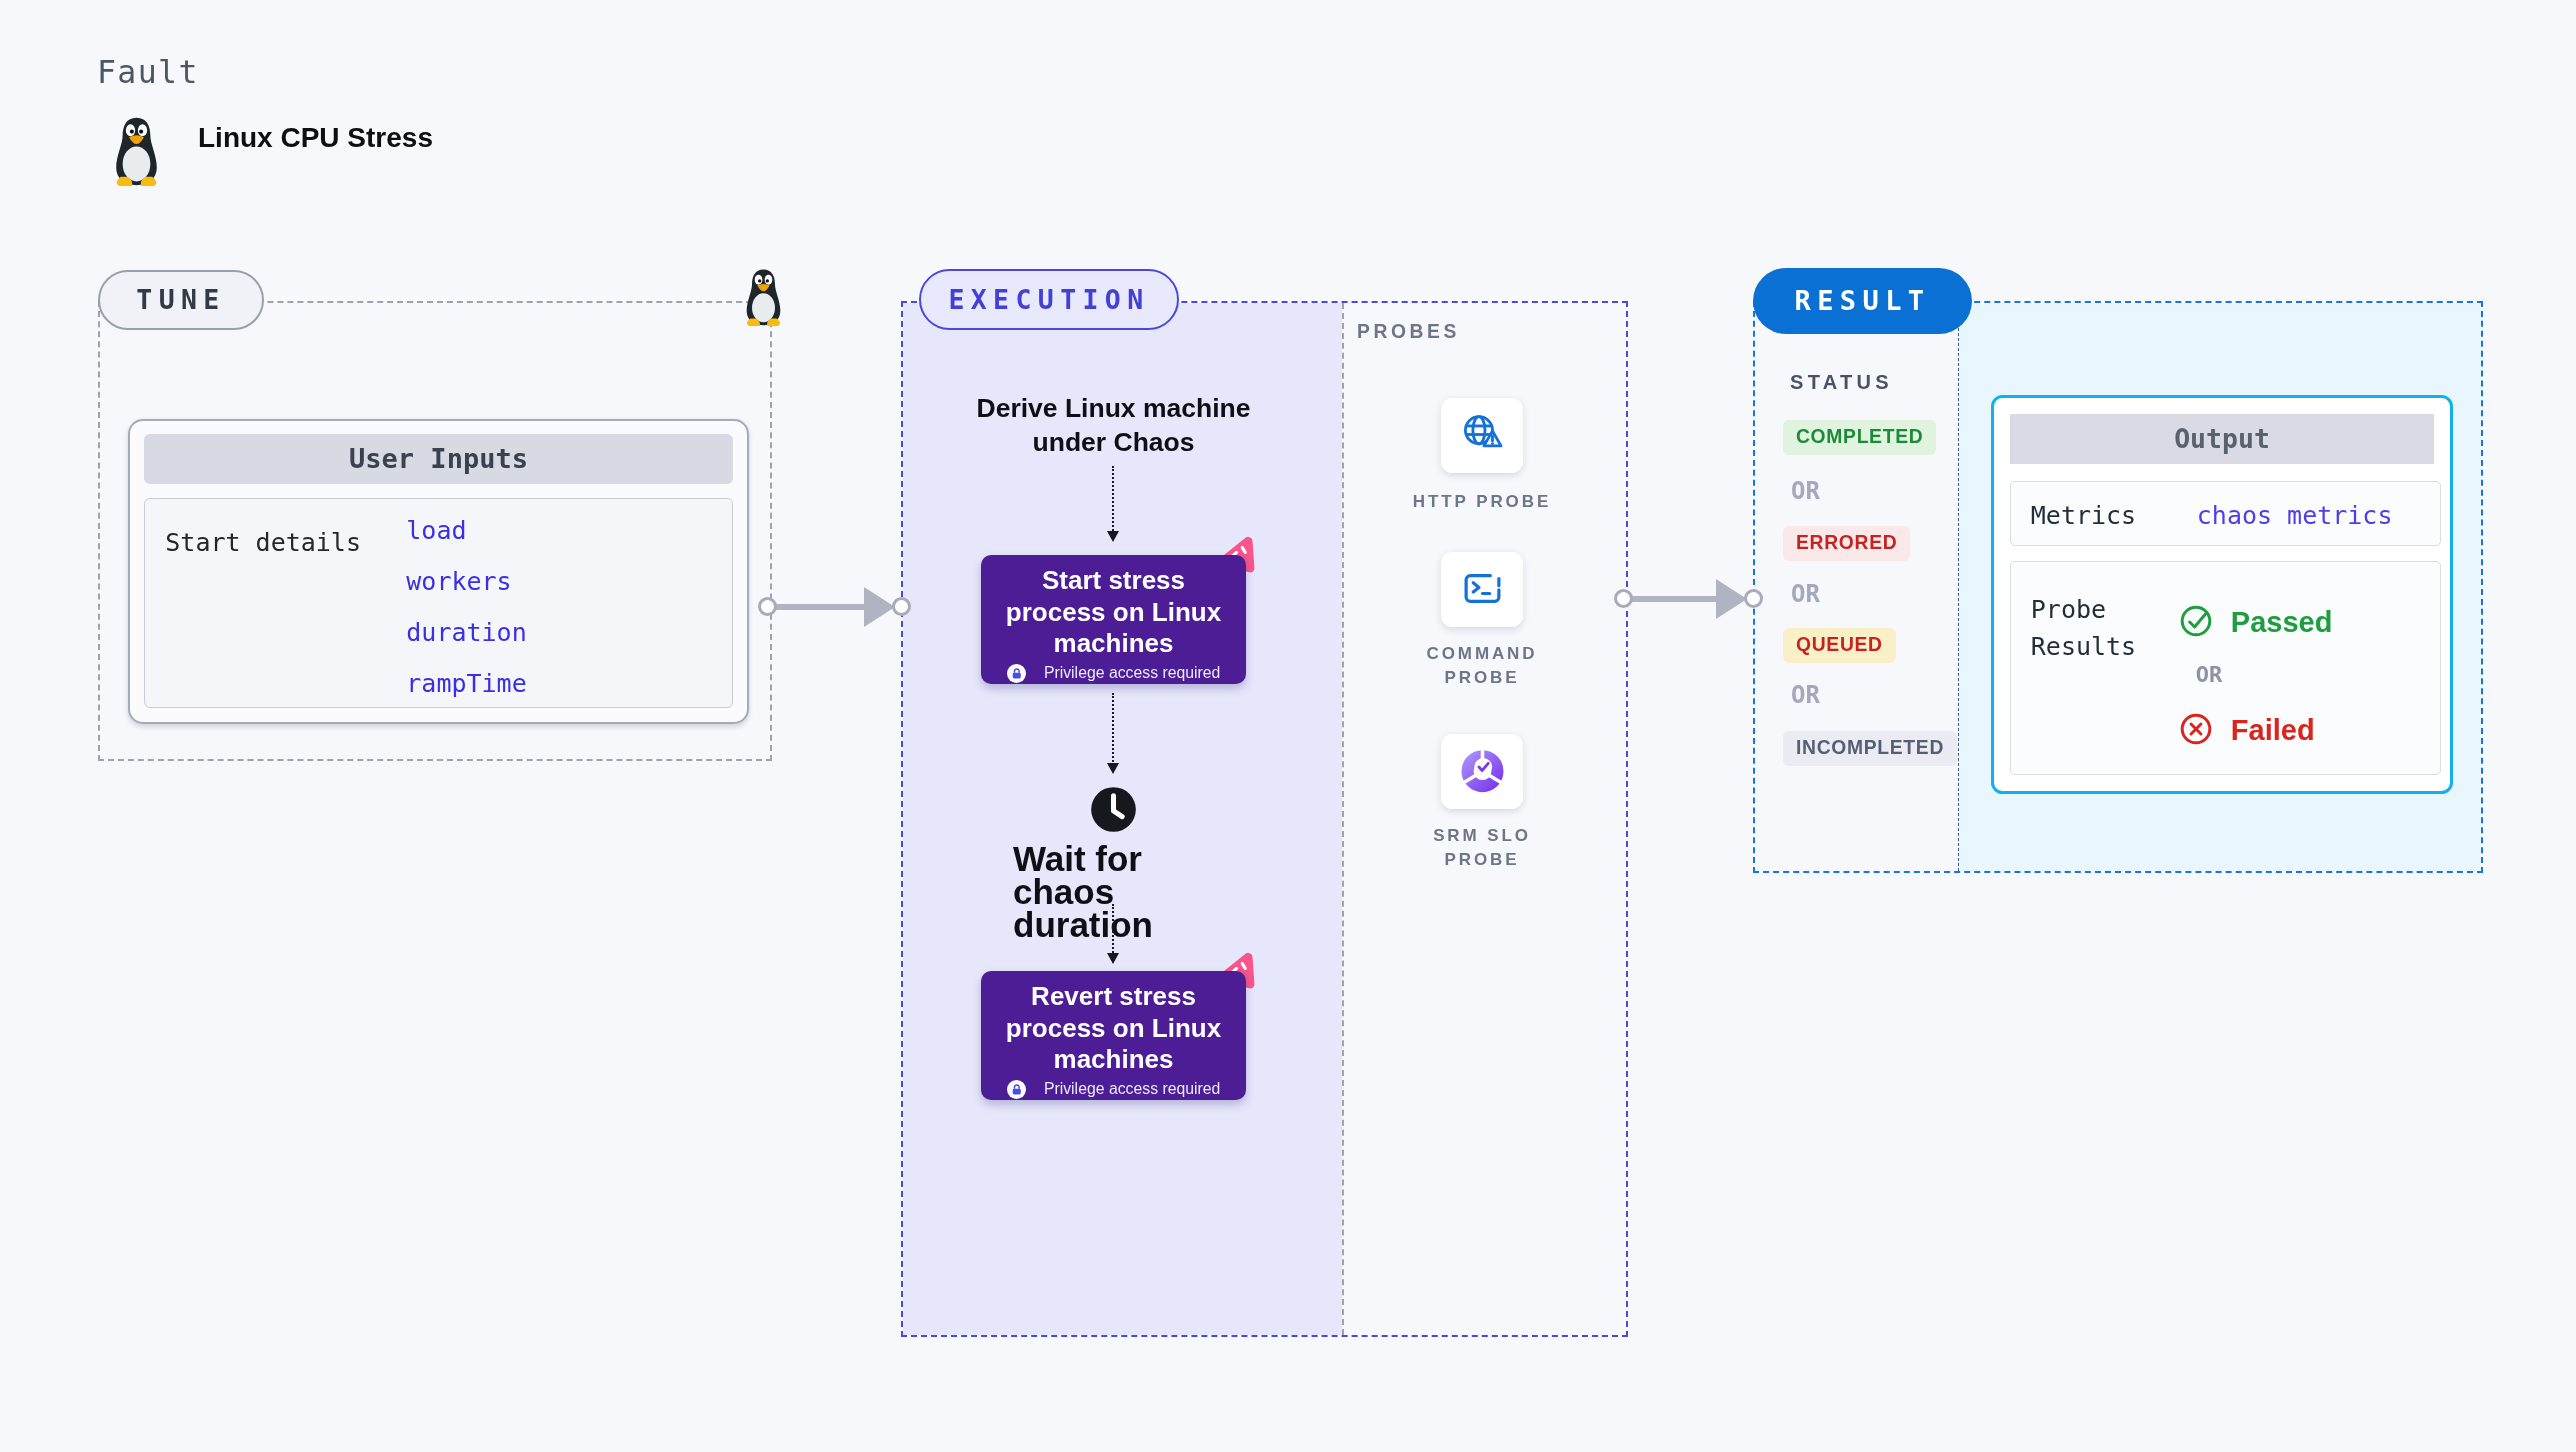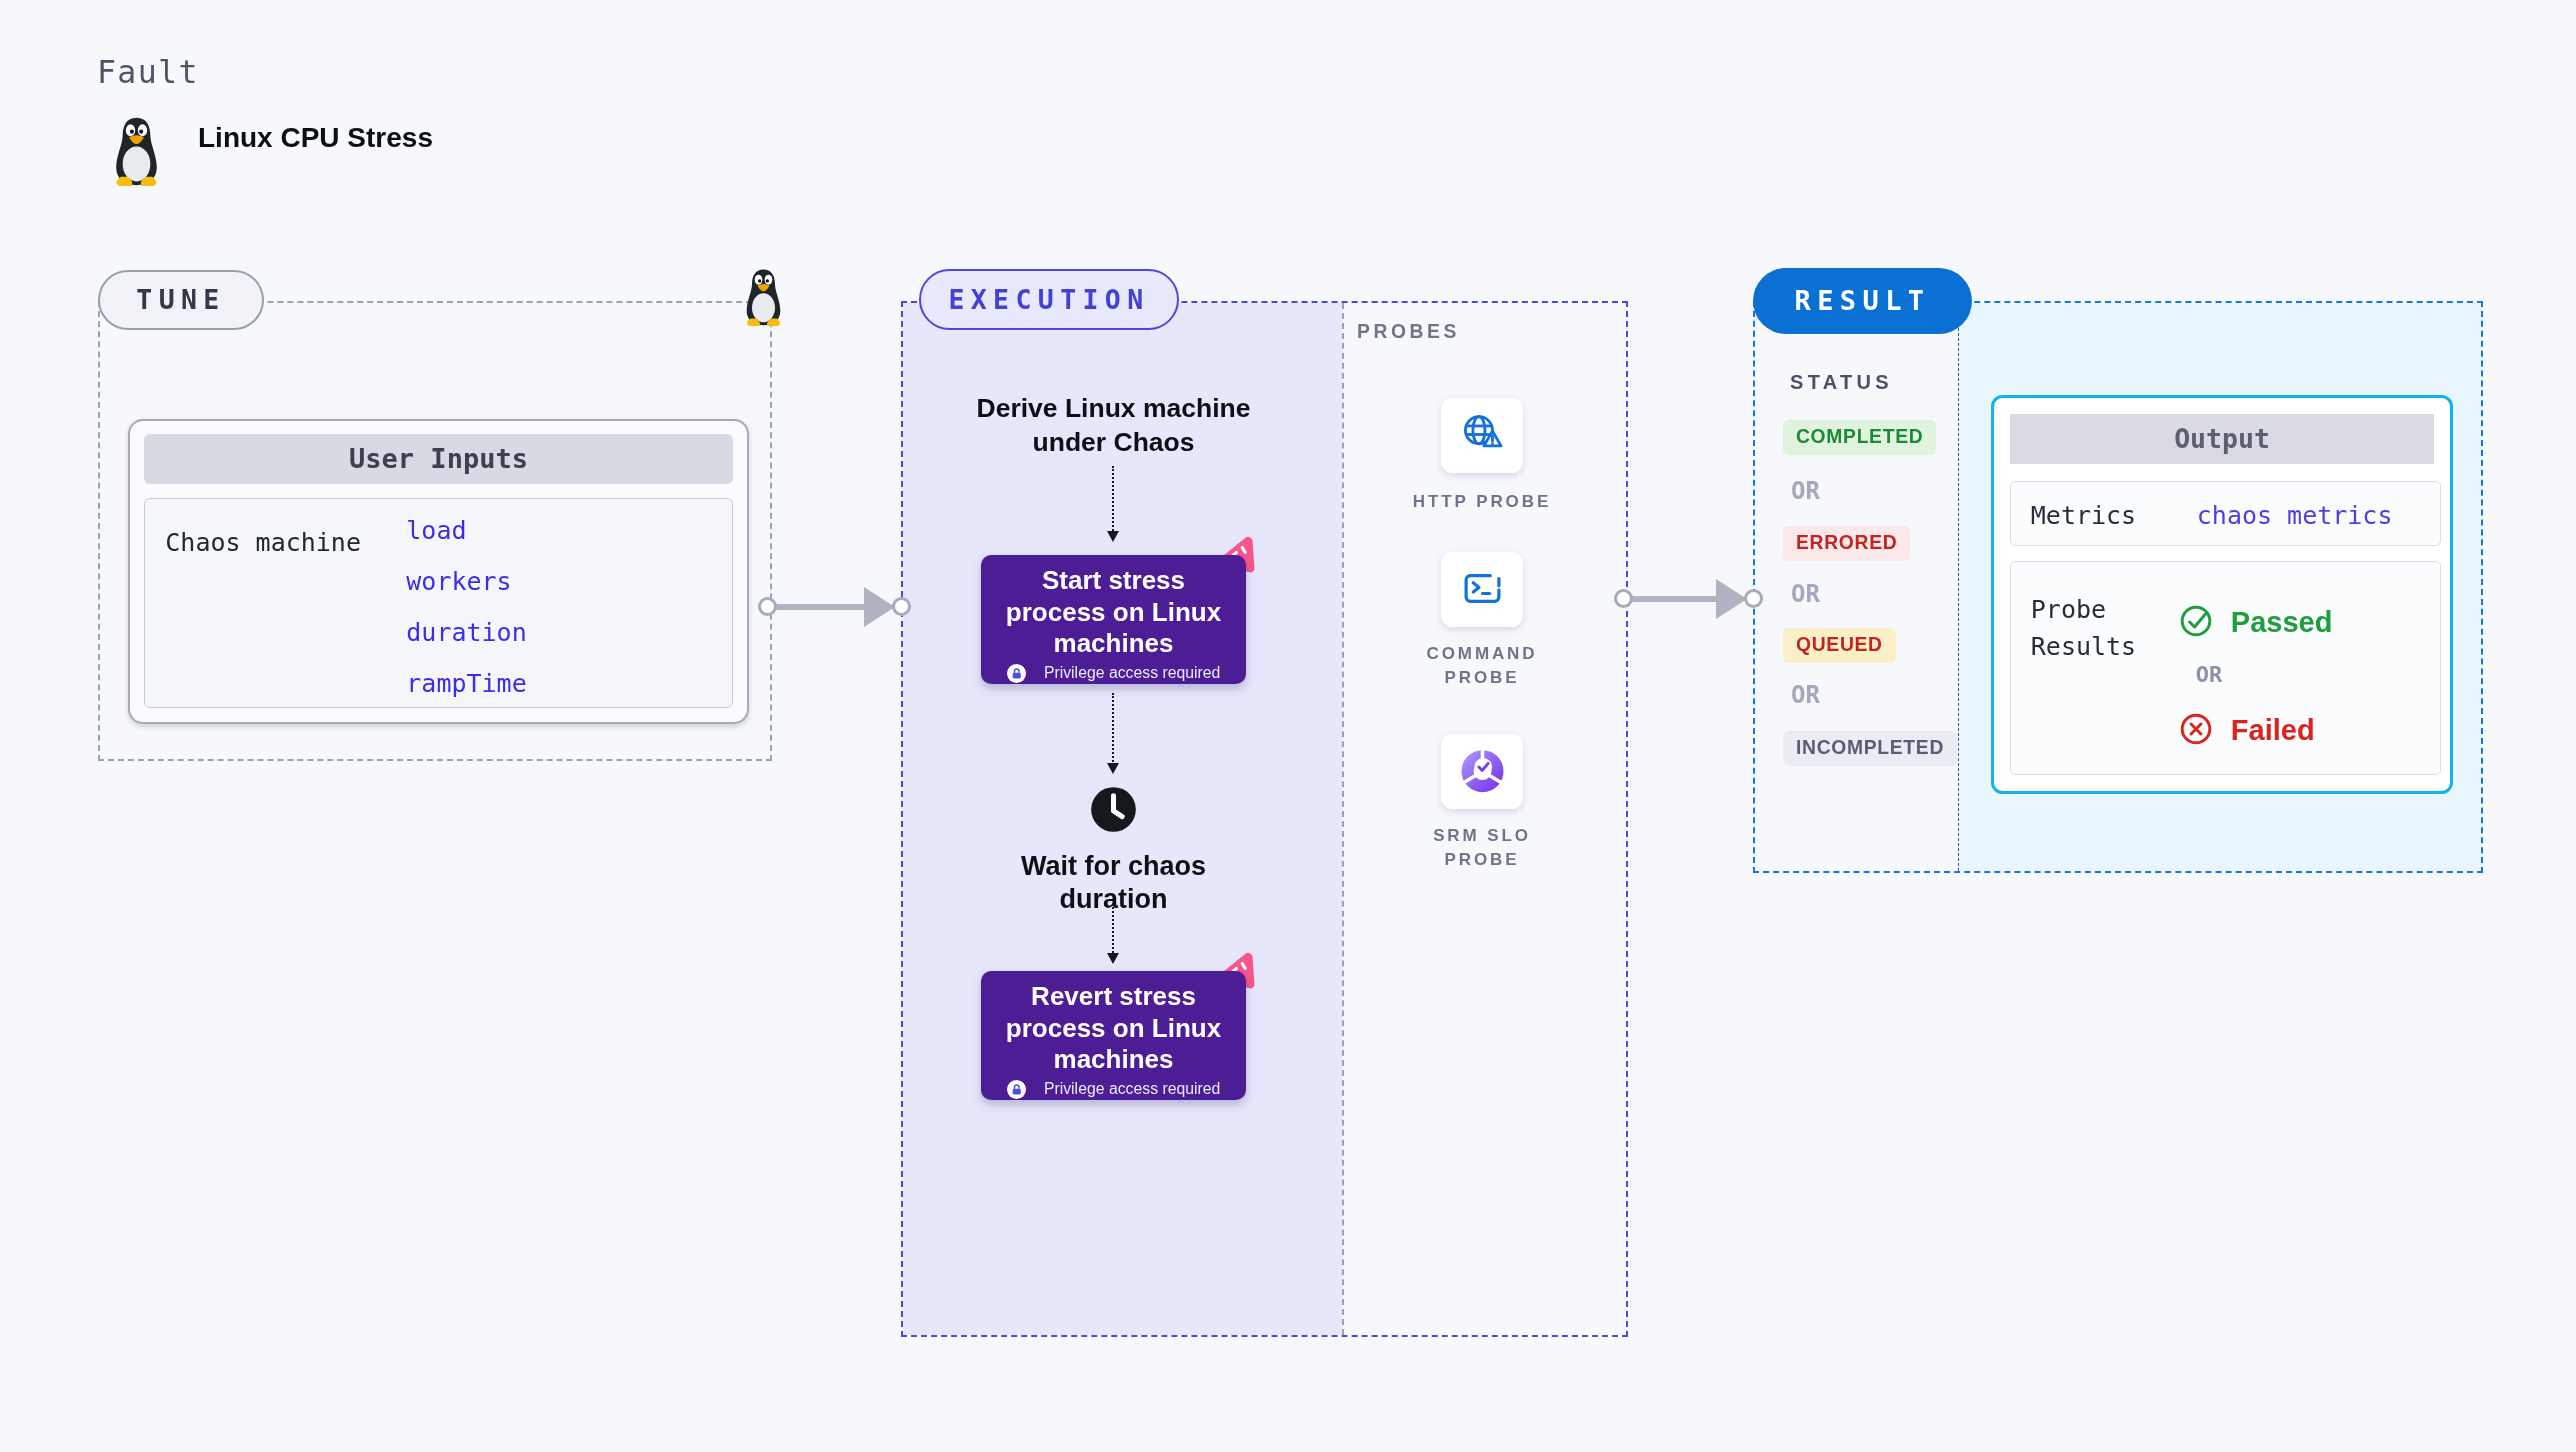--- a/index.html
+++ b/index.html
@@ -66,22 +66,22 @@
   .step-box{left:981px;width:265px;height:129px;background:#4c1d95;border-radius:10px;z-index:2;
             box-shadow:0 4.3px 8.6px rgba(40,40,120,.25);text-align:center;}
   .step-start{top:555px;} .step-revert{top:971px;}
   .step-title{padding:10px 10px 0 10px;font-weight:700;font-size:26px;line-height:31.5px;color:#FFFFFF;}
   .priv-row{margin-top:4.3px;display:flex;align-items:center;justify-content:center;gap:18px;}
   .lock-circle{width:19.3px;height:19.3px;background:#FFFFFF;border-radius:50%;display:flex;align-items:center;justify-content:center;}
   .priv-text{font-weight:500;font-size:15.8px;color:#E9EAFE;}
   .pink-icon{width:40px;height:40px;z-index:1;transform:rotate(8deg);}
   .pink-1{left:1217px;top:534px;} .pink-2{left:1217px;top:950px;}
   .clock-icon{left:1089px;top:785px;width:49px;height:49px;}
-  .wait-text{left:1013px;top:842px;width:201px;text-align:center;
-             font-weight:700;font-size:27px;line-height:33px;color:#0D1014;margin-top:8px;}
+  .wait-text{left:1013px;top:842px;width:201px;
+             font-weight:700;font-size:35px;line-height:33px;color:#0D1014;}
 
   
   .probes-label{left:1357px;top:321px;font-weight:700;font-size:19.3px;letter-spacing:3.6px;color:#6D7588;}
   .probe-card{left:1441px;width:82px;height:75px;background:#FFFFFF;border-radius:11.5px;
               box-shadow:0 2.1px 7.2px rgba(30,45,80,.14);display:flex;align-items:center;justify-content:center;}
   .pc-0{top:398px;} .pc-1{top:552px;} .pc-2{top:734px;}
   .probe-label{left:1403px;width:158px;text-align:center;font-weight:700;font-size:17px;
                letter-spacing:2.9px;line-height:23.6px;color:#6D7588;}
   .pl-0{top:490px;} .pl-1{top:642px;} .pl-2{top:824px;}
 
@@ -146,21 +146,21 @@
       <circle cx="37" cy="18" r="2.2" fill="#0E1215"></circle>
       <path d="M24 24 Q32 20 40 24 Q36 31.5 32 31.5 Q28 31.5 24 24 Z" fill="#F0A202"></path>
       <path d="M15 67 Q7 73 13 77 L27 77 Q29 71 22 67 Z" fill="#F8BB10"></path>
       <path d="M49 67 Q57 73 51 77 L37 77 Q35 71 42 67 Z" fill="#F8BB10"></path>
     </svg>
   </span>
 
   <div class="abs ui-card">
     <div class="abs ui-card-header">User Inputs</div>
     <div class="abs ui-values">
-      <div class="abs chaos-label">Chaos machine</div>
+      <div class="abs chaos-label">Start details</div>
       <div class="abs input-link il-0">load</div>
       <div class="abs input-link il-1">workers</div>
       <div class="abs input-link il-2">duration</div>
       <div class="abs input-link il-3">rampTime</div>
     </div>
   </div>
 
   <div class="abs connector conn1">
     <div class="conn-shaft"></div>
     <div class="conn-head"></div>

